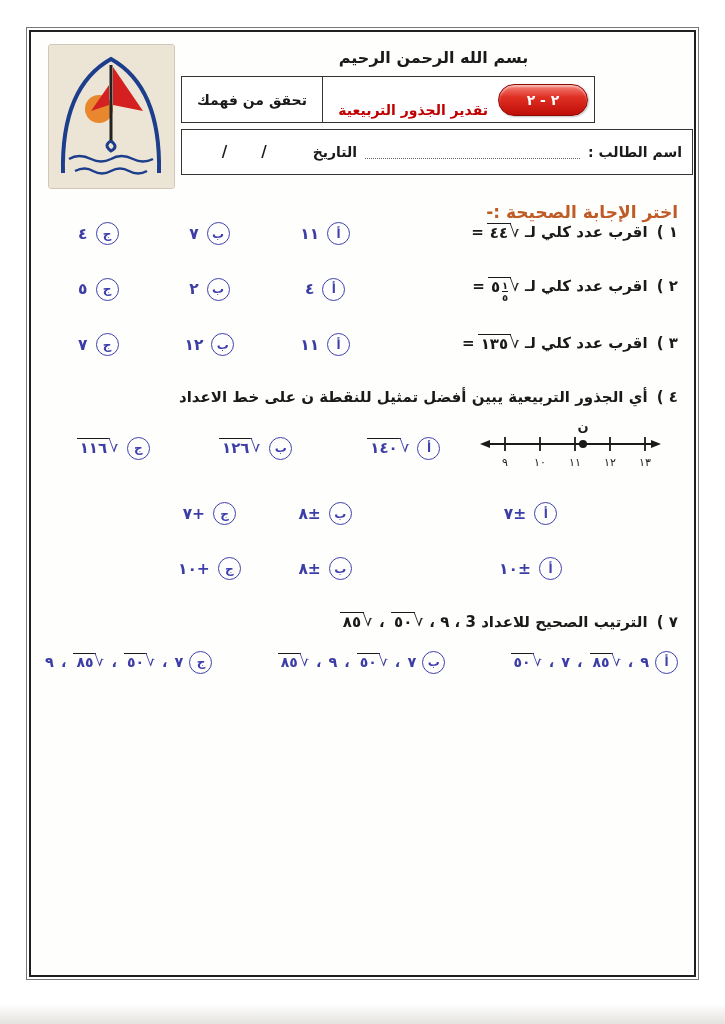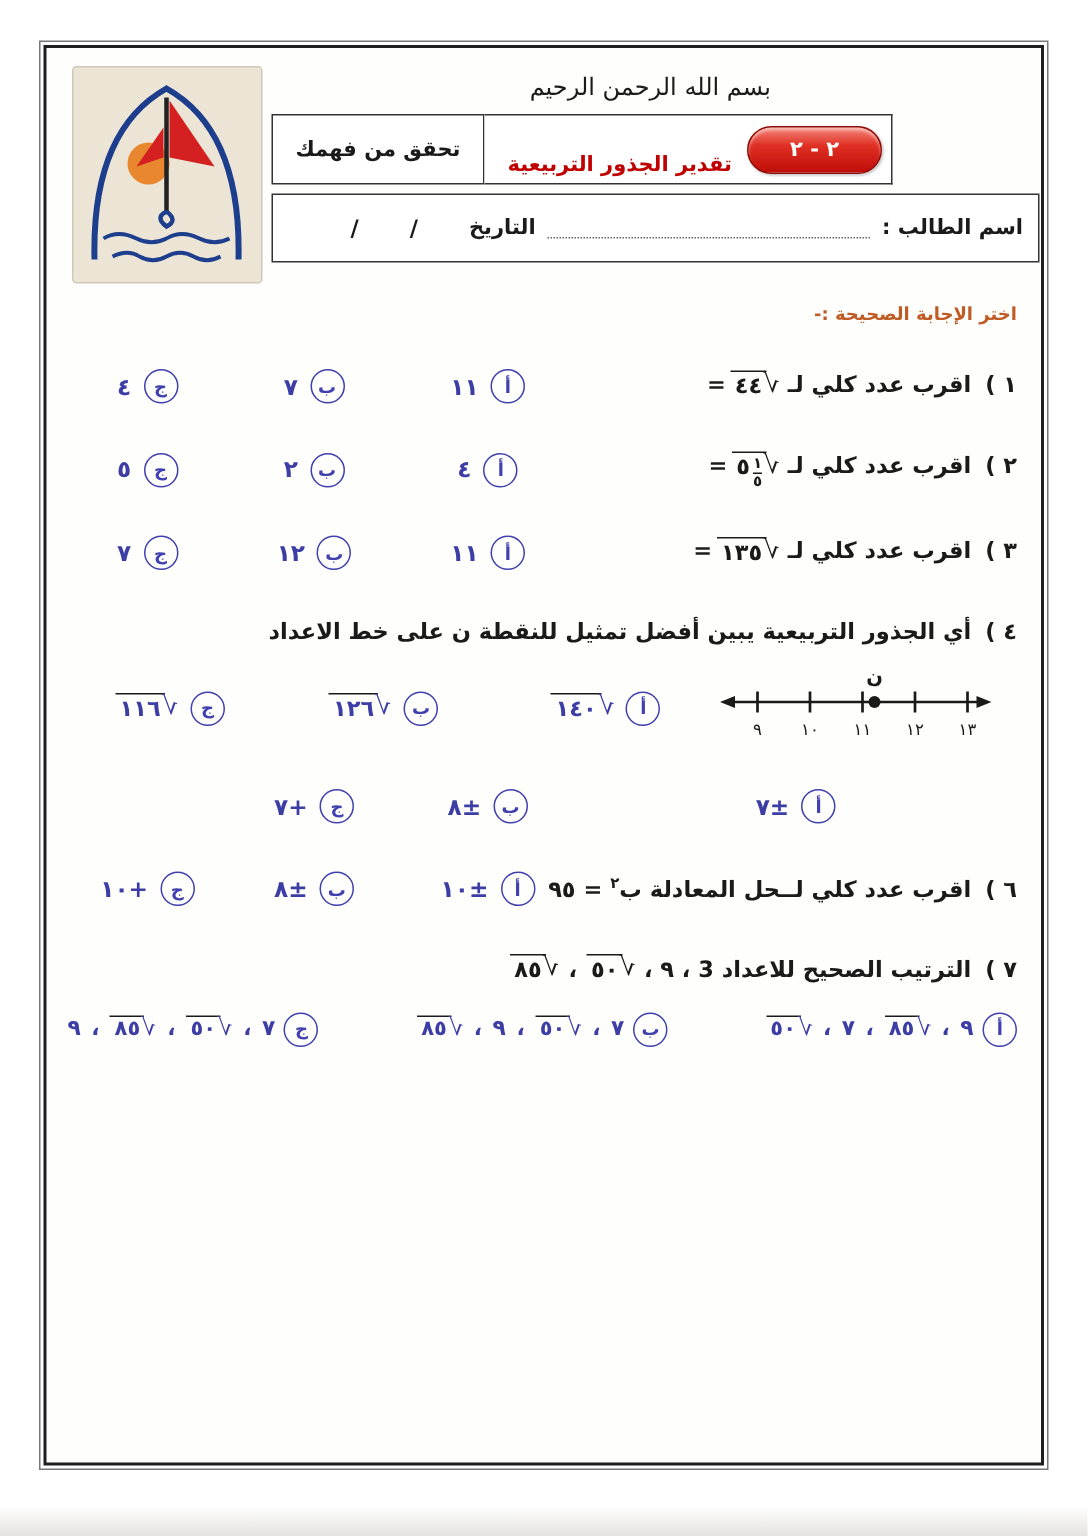--- a/index.html
+++ b/index.html
@@ -6,40 +6,40 @@
     font-family:"DejaVu Sans",sans-serif;}
   .scan-shadow{position:absolute;left:0;top:1004px;width:725px;height:20px;
     background:linear-gradient(#ffffff,#e3e2df);}
   .page{position:absolute;left:29px;top:30px;width:663px;height:943px;background:#fefefd;
     border:2.5px solid #1f1f1f;outline:1px solid #777;outline-offset:2px;
     direction:rtl;color:#1a1a1a;}
   
   .logo-box{position:absolute;top:12px;left:17px;width:125px;height:143px;background:#ece4d4;
     border:1px solid #cfc8ba;border-radius:3px;overflow:hidden;}
   .bismillah{position:absolute;top:16px;left:150px;right:8px;text-align:center;
-    font-weight:normal;font-size:16px;}
+    font-weight:bold;font-size:16px;}
   .hdr-row2{position:absolute;top:44px;left:150px;width:414px;height:47px;display:flex;direction:ltr;}
   .check-box{width:140px;border:1.3px solid #333;display:flex;align-items:center;
     justify-content:center;font-weight:bold;font-size:14px;background:#fff;}
   .title-box{flex:1;border:1.3px solid #333;border-left:none;display:flex;align-items:center;
     direction:rtl;padding:0 6px;background:#fff;}
   .badge{min-width:88px;height:30px;border-radius:16px;border:1.5px solid #8e0a06;
     background:linear-gradient(#f4857a 0%,#e03024 40%,#bf0d08 100%);
     color:#fff;display:flex;align-items:center;justify-content:center;
     font-weight:bold;font-size:14px;box-shadow:inset 0 2px 2px rgba(255,255,255,.45),1px 1px 2px rgba(0,0,0,.25);text-align:right;}
   .lesson-title{color:#c00000;font-weight:bold;font-size:14px;margin-right:10px;margin-top:21px;}
   .hdr-row3{position:absolute;top:97px;left:150px;width:512px;height:46px;border:1.3px solid #333;
     display:flex;align-items:center;direction:rtl;padding:0 10px;box-sizing:border-box;
     font-weight:bold;font-size:14px;background:#fff;}
   .dotted{flex:0 0 215px;border-bottom:1.6px dotted #666;height:13px;margin:0 8px;}
-  .date-label{margin-left:8px;}
+  .date-label{margin-left:20px;}
   .slashes{display:flex;direction:rtl;gap:34px;margin-right:26px;font-size:15px;}
   
   .content{position:absolute;top:170px;right:16px;left:14px;}
-  .instruction{color:#bf5b25;font-weight:bold;font-size:12px;margin-bottom:30px;}
+  .instruction{color:#bf5b25;font-weight:bold;font-size:17px;}
   .qrow{display:grid;grid-template-columns:295px 1fr 1fr 0.92fr;align-items:center;margin-bottom:32px;}
   .qrow4o{display:grid;grid-template-columns:200px 1fr 1fr 0.92fr;align-items:center;margin-bottom:26px;}
   .qtext{font-weight:bold;font-size:15px;white-space:nowrap;}
   .qnum{margin-left:4px;}
   .opt{display:flex;align-items:center;justify-content:center;gap:8px;direction:rtl;cursor:pointer;}
   .circ{width:21px;height:21px;border:1.6px solid #4040ae;border-radius:50%;color:#4040ae;
     display:inline-flex;align-items:center;justify-content:center;font-size:12px;font-weight:bold;flex:0 0 auto;}
   .oval{color:#3d3da6;font-weight:bold;font-size:15.5px;}
   
   .rad{display:inline-flex;direction:ltr;align-items:flex-start;line-height:1.25;font-weight:bold;}
@@ -240,25 +240,20 @@
         <span class="circ">ب</span>
         <span class="oval">±٨</span>
       </div>
       <div class="opt">
         <span class="circ">ج</span>
         <span class="oval">+٧</span>
       </div>
     </div>
 
     <div class="qrow">
-      <div class="qtext">
-        <span class="qnum">٦ )</span>
-        <span>اقرب عدد كلي لــحل المعادلة</span>
-        <span><span>ب</span><sup>٢</sup> <span>= ٩٥</span></span>
-      </div>
       <div class="opt">
         <span class="circ">أ</span>
         <span class="oval">±١٠</span>
       </div>
       <div class="opt">
         <span class="circ">ب</span>
         <span class="oval">±٨</span>
       </div>
       <div class="opt">
         <span class="circ">ج</span>

